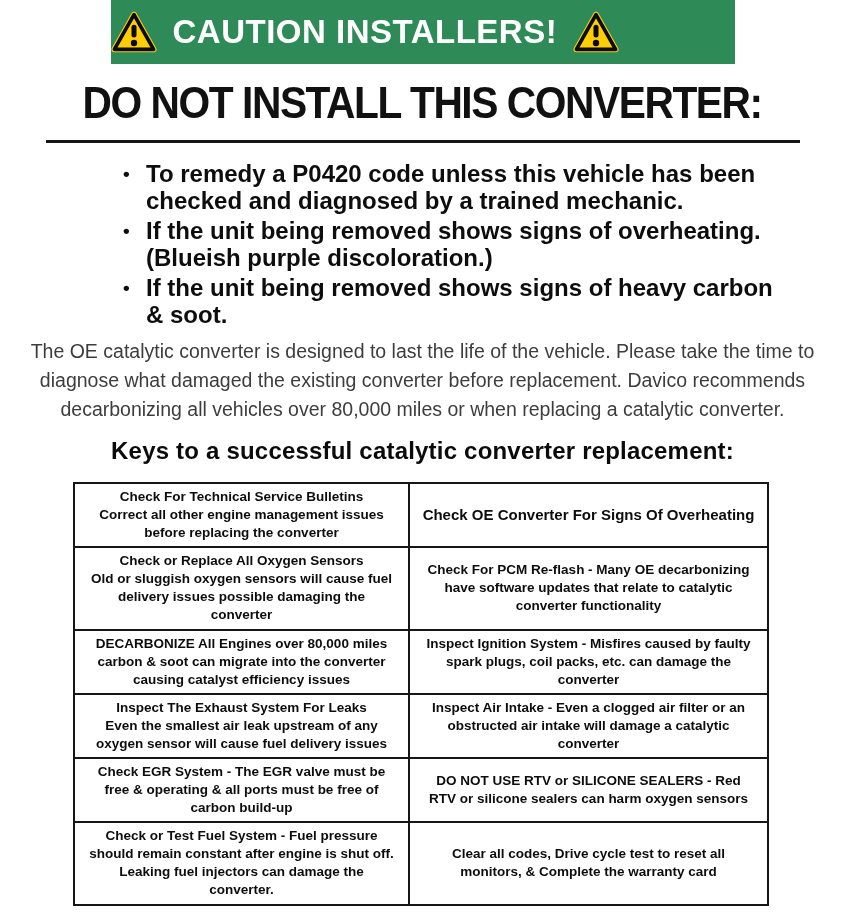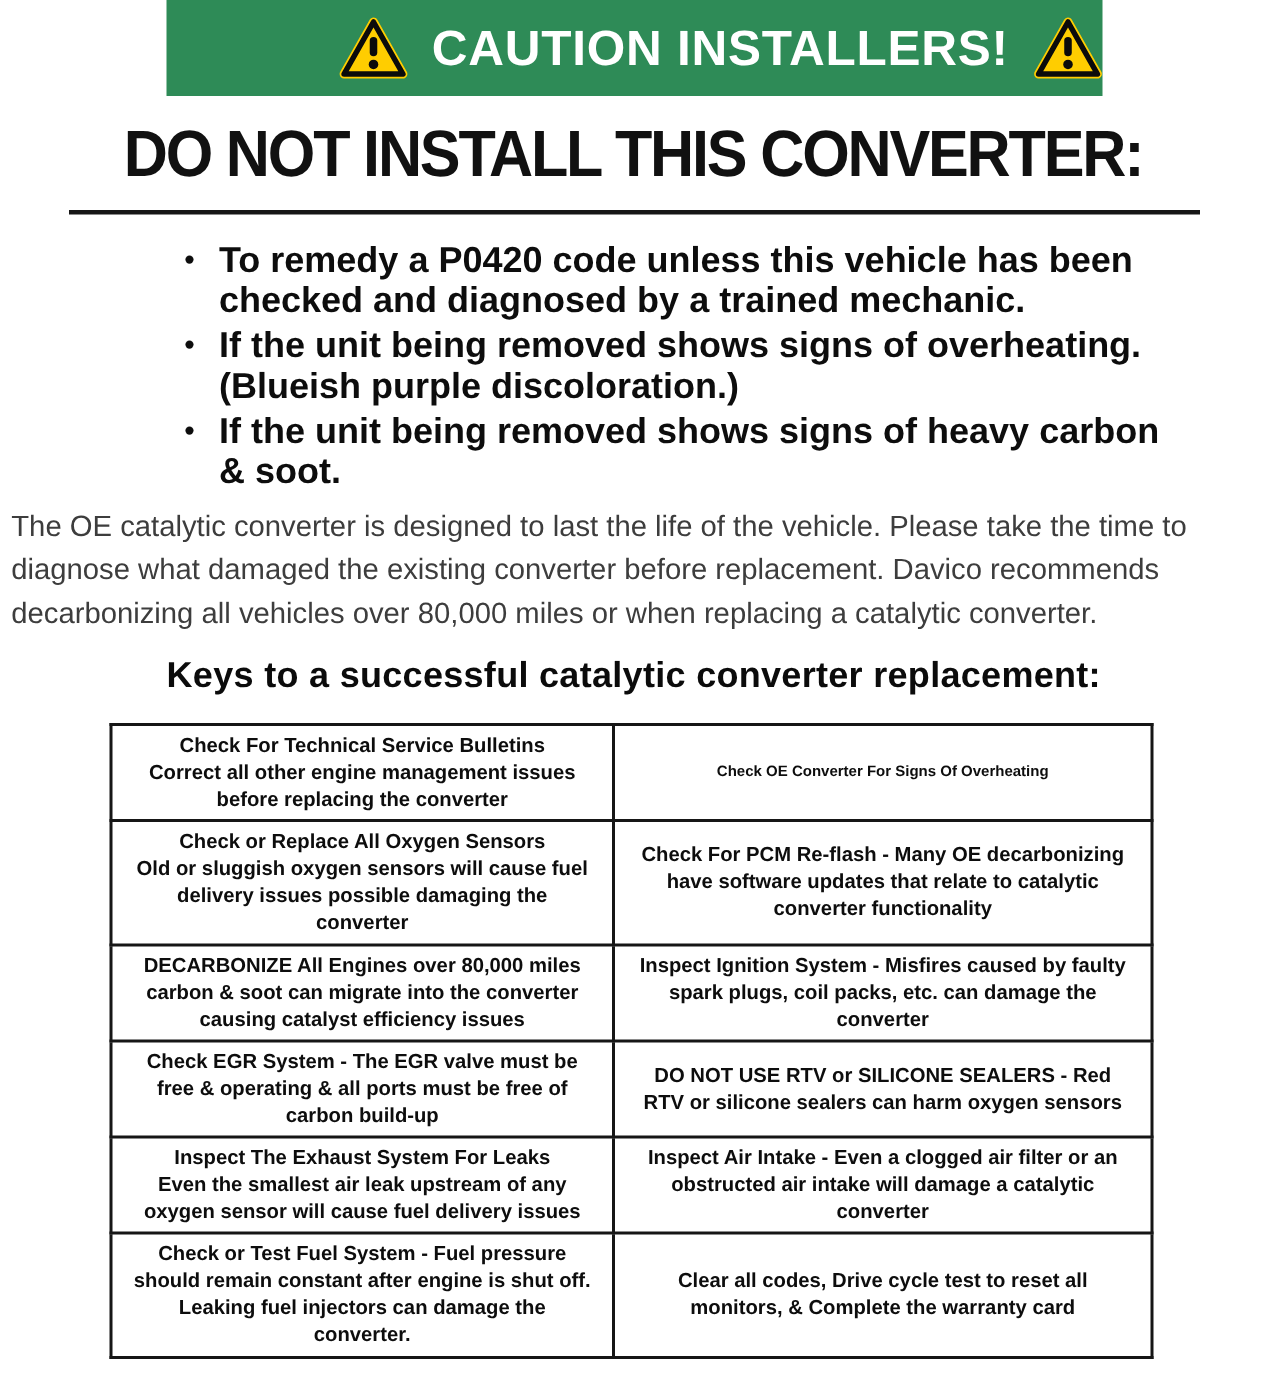--- a/index.html
+++ b/index.html
@@ -13,21 +13,21 @@
   }
 
   
   .banner {
     width: 624px;
     height: 64px;
     margin: 0 auto;
     background: #2e8b57;
     display: flex;
     align-items: center;
-    justify-content: flex-end;
+    justify-content: flex-start;
     gap: 16px;
   }
   .banner-text {
     color: #ffffff;
     font-size: 33px;
     font-weight: 800;
     letter-spacing: 0.5px;
     white-space: nowrap;
   }
   .warn-icon svg { display: block; }
@@ -76,20 +76,21 @@
     position: absolute;
     left: 4px;
     top: 0;
     font-size: 19px;
   }
 
   
   .oe-paragraph {
     width: 830px;
     margin: 9px auto 0 auto;
+    text-align: center;
     font-size: 19.5px;
     font-weight: 400;
     line-height: 29px;
     color: #3d3d3d;
   }
 
   
   .keys-heading {
     margin-top: 13px;
     text-align: center;
@@ -116,21 +117,21 @@
     font-size: 13.5px;
     font-weight: 700;
     line-height: 1.34;
     padding: 4px 12px;
     white-space: pre-line;
     color: #0d0d0d;
   }
   .tips-table col.left-col  { width: 335px; }
   .tips-table col.right-col { width: 359px; }
   .tips-table tr:first-child td:last-child {
-    font-size: 10px;
+    font-size: 15px;
     padding: 2px 4px;
   }
 </style>
 </head>
 <body>
 
 <div class="banner">
   <span class="warn-icon">
     <svg width="46" height="42" viewBox="0 0 100 92">
       <path d="M50 8 L93 84 L7 84 Z" fill="#ffcd00" stroke="#ffcd00" stroke-width="13" stroke-linejoin="round"></path>
@@ -180,26 +181,26 @@
     <tr>
       <td>Check or Replace All Oxygen Sensors
 Old or sluggish oxygen sensors will cause fuel delivery issues possible damaging the converter</td>
       <td>Check For PCM Re-flash - Many OE decarbonizing have software updates that relate to catalytic converter functionality</td>
     </tr>
     <tr>
       <td>DECARBONIZE All Engines over 80,000 miles carbon &amp; soot can migrate into the converter causing catalyst efficiency issues</td>
       <td>Inspect Ignition System - Misfires caused by faulty spark plugs, coil packs, etc. can damage the converter</td>
     </tr>
     <tr>
-      <td>Check EGR System - The EGR valve must be free &amp; operating &amp; all ports must be free of carbon build-up</td>
-      <td>DO NOT USE RTV or SILICONE SEALERS - Red RTV or silicone sealers can harm oxygen sensors</td>
-    </tr>
-    <tr>
       <td>Inspect The Exhaust System For Leaks
 Even the smallest air leak upstream of any oxygen sensor will cause fuel delivery issues</td>
       <td>Inspect Air Intake - Even a clogged air filter or an obstructed air intake will damage a catalytic converter</td>
     </tr>
     <tr>
+      <td>Check EGR System - The EGR valve must be free &amp; operating &amp; all ports must be free of carbon build-up</td>
+      <td>DO NOT USE RTV or SILICONE SEALERS - Red RTV or silicone sealers can harm oxygen sensors</td>
+    </tr>
+    <tr>
       <td>Check or Test Fuel System - Fuel pressure should remain constant after engine is shut off.  Leaking fuel injectors can damage the converter.</td>
       <td>Clear all codes,  Drive cycle test to reset all monitors, &amp; Complete the warranty card</td>
     </tr>
   </tbody>
 </table>
 
 </body></html>

